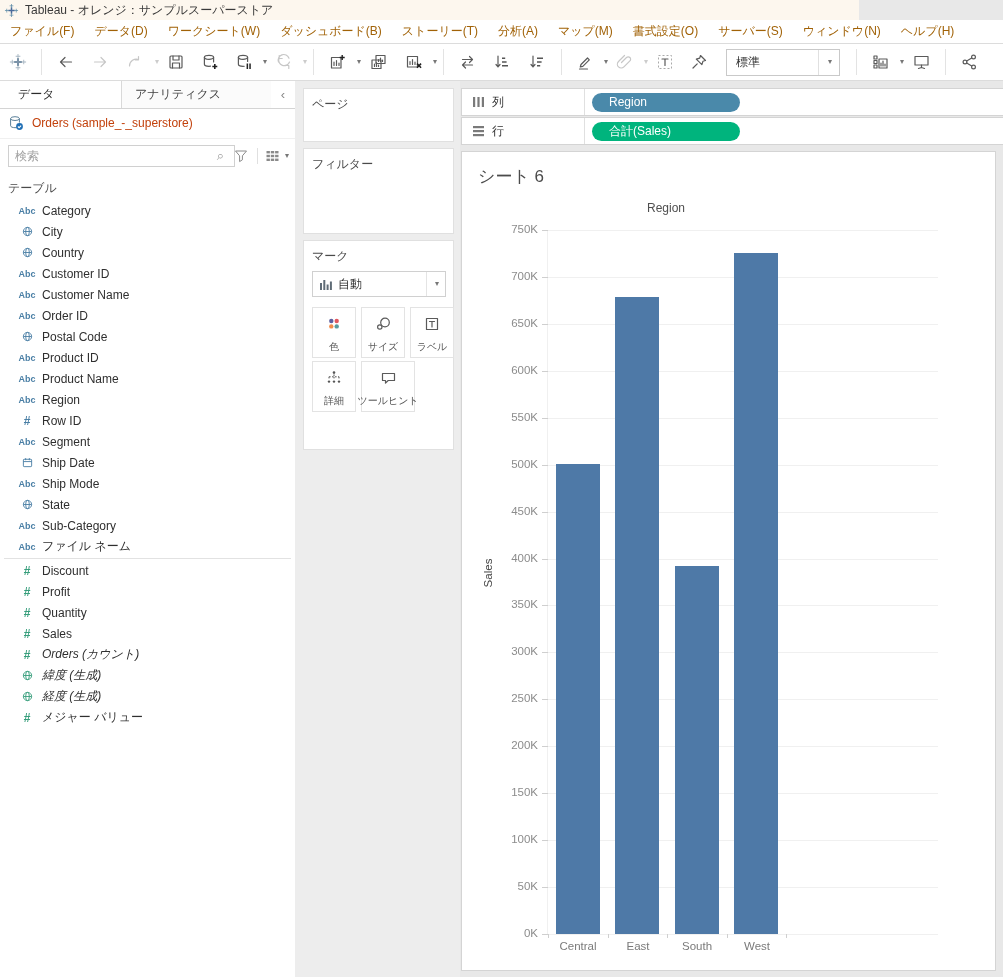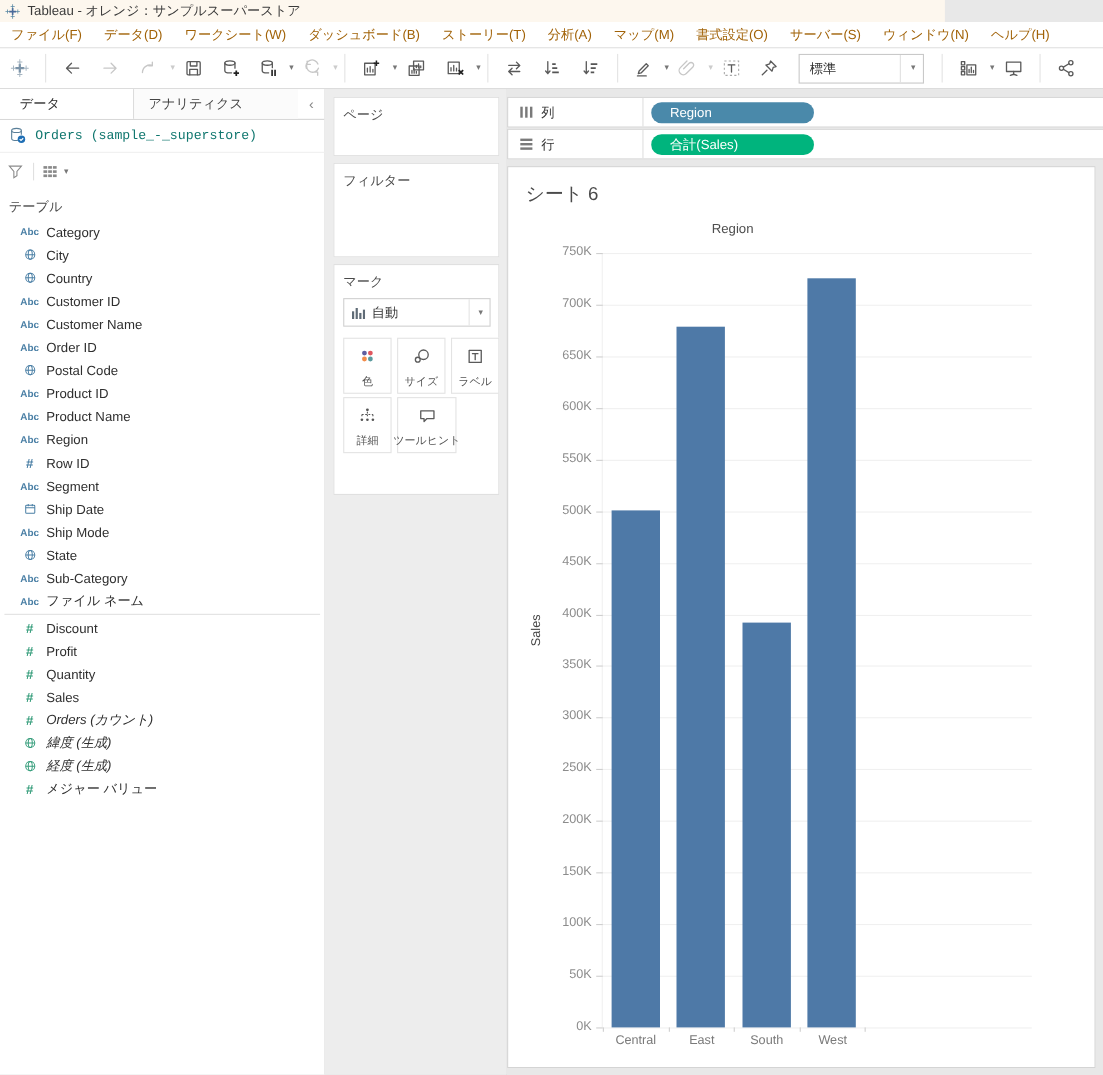--- a/index.html
+++ b/index.html
@@ -32,21 +32,21 @@
   #fit-box .fit-caret{width:20px;height:100%;display:flex;align-items:center;justify-content:center;border-left:1px solid #e0e0e0;}
 
   
   #datapane{left:0;top:81px;width:295px;height:896px;background:#fff;border-right:1px solid #d4d4d4;}
   #pane-tabs{left:0;top:0;width:100%;height:27px;border-bottom:1px solid #d4d4d4;display:flex;}
   .ptab{display:flex;align-items:center;font-size:12px;color:#2b2b2b;}
   #tab-data{width:103px;padding-left:18px;background:#fff;border-right:1px solid #d9d9d9;}
   #tab-analytics{flex:1;padding-left:13px;background:#fbfbfb;color:#444;}
   #pane-collapse{width:24px;display:flex;align-items:center;justify-content:center;color:#888;font-size:13px;}
   #ds-row{left:0;top:27px;width:100%;height:30px;display:flex;align-items:center;border-bottom:1px solid #f0f0f0;}
-  #ds-row .ds-text{margin-left:8px;color:#0f766e;font-family:Liberation Mono, monospace;}
+  #ds-row .ds-text{margin-left:8px;color:#c2410c;}
   #search-row{left:8px;top:63px;right:6px;height:24px;display:flex;align-items:center;}
   #search-input{width:206px;height:20px;border:1px solid #d0d0d0;padding:0 20px 0 6px;font-size:12px;color:#333;font-family:inherit;outline:none;}
   #search-input::placeholder{color:#a0a0a0;}
   #search-glyph{margin-left:-18px;color:#9a9a9a;font-size:13px;pointer-events:none;}
   #tables-label{left:8px;top:99px;color:#4a4a4a;}
   #field-list{left:0;top:119px;width:100%;}
   .field-row{height:21px;display:flex;align-items:center;cursor:default;}
   .f-ico{width:22px;margin-left:16px;display:flex;justify-content:center;align-items:center;}
   .f-label{margin-left:4px;color:#2f2f2f;white-space:nowrap;}
   .f-label.it{font-style:italic;}
@@ -287,20 +287,21 @@
   <div id="ds-row" class="abs">
     <svg width="16" height="16" viewBox="0 0 16 16" style="margin-left:8px">
       <ellipse cx="7" cy="3.6" rx="4.4" ry="1.9" fill="none" stroke="#5a7f99" stroke-width="1"></ellipse>
       <path d="M2.6 3.6v7.2c0 1 2 1.9 4.4 1.9.6 0 1.2-.05 1.7-.14M11.4 3.6v4" fill="none" stroke="#5a7f99" stroke-width="1"></path>
       <circle cx="11.5" cy="11.5" r="3.4" fill="#1f6fb5"></circle>
       <path d="M9.9 11.5l1.2 1.2 2-2" stroke="#fff" stroke-width="1.1" fill="none"></path>
     </svg>
     <span class="ds-text">Orders (sample_-_superstore)</span>
   </div>
   <div id="search-row" class="abs">
+    <input id="search-input" type="text" placeholder="検索" style="">
     <span id="search-glyph">⌕</span>
     <span class="tbtn" style="padding:0 4px;margin:0 1px 0 6px">
       <svg width="14" height="14" viewBox="0 0 14 14">
           <path d="M1.5 2h11L8.4 6.8v4L5.6 12.6V6.8z" fill="none" stroke="#8a8a8a" stroke-width="1"></path>
         </svg>
     </span>
     <span style="width:1px;height:16px;background:#e0e0e0;margin:0 4px"></span>
     <span class="tbtn" style="padding:0 3px;margin:0">
       <svg width="15" height="14" viewBox="0 0 14 14">
           <g fill="#8a8a8a">

